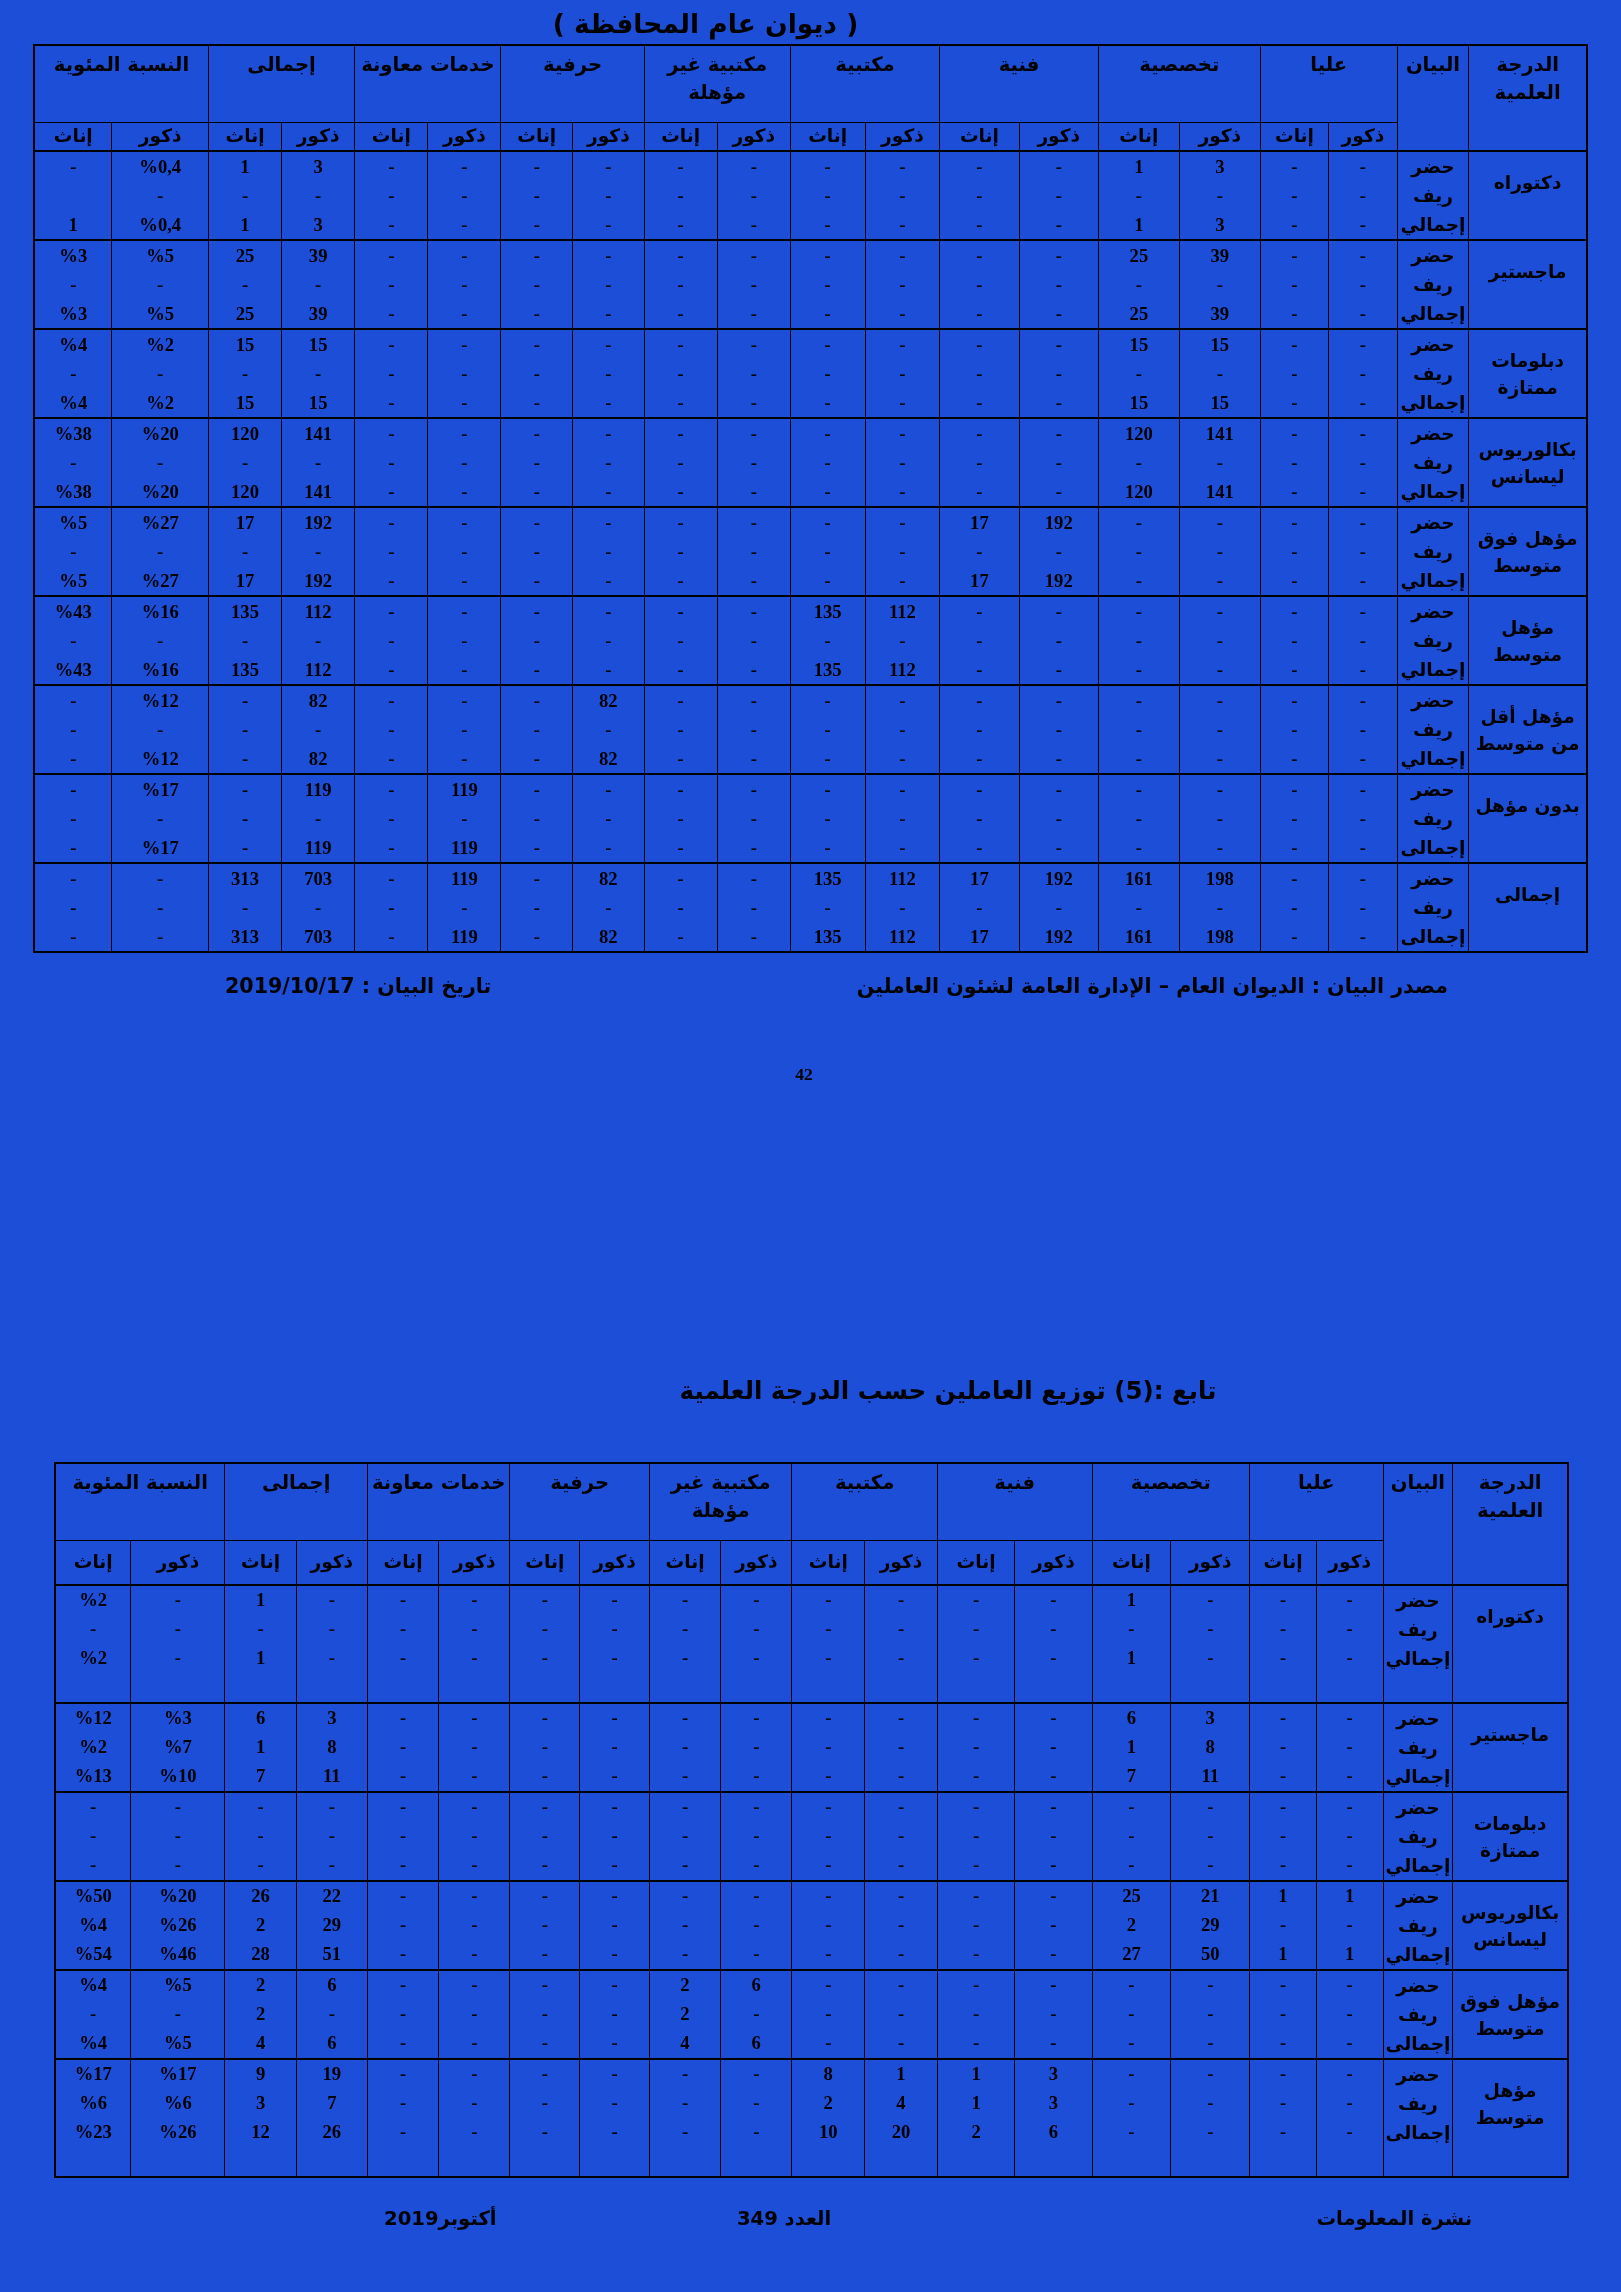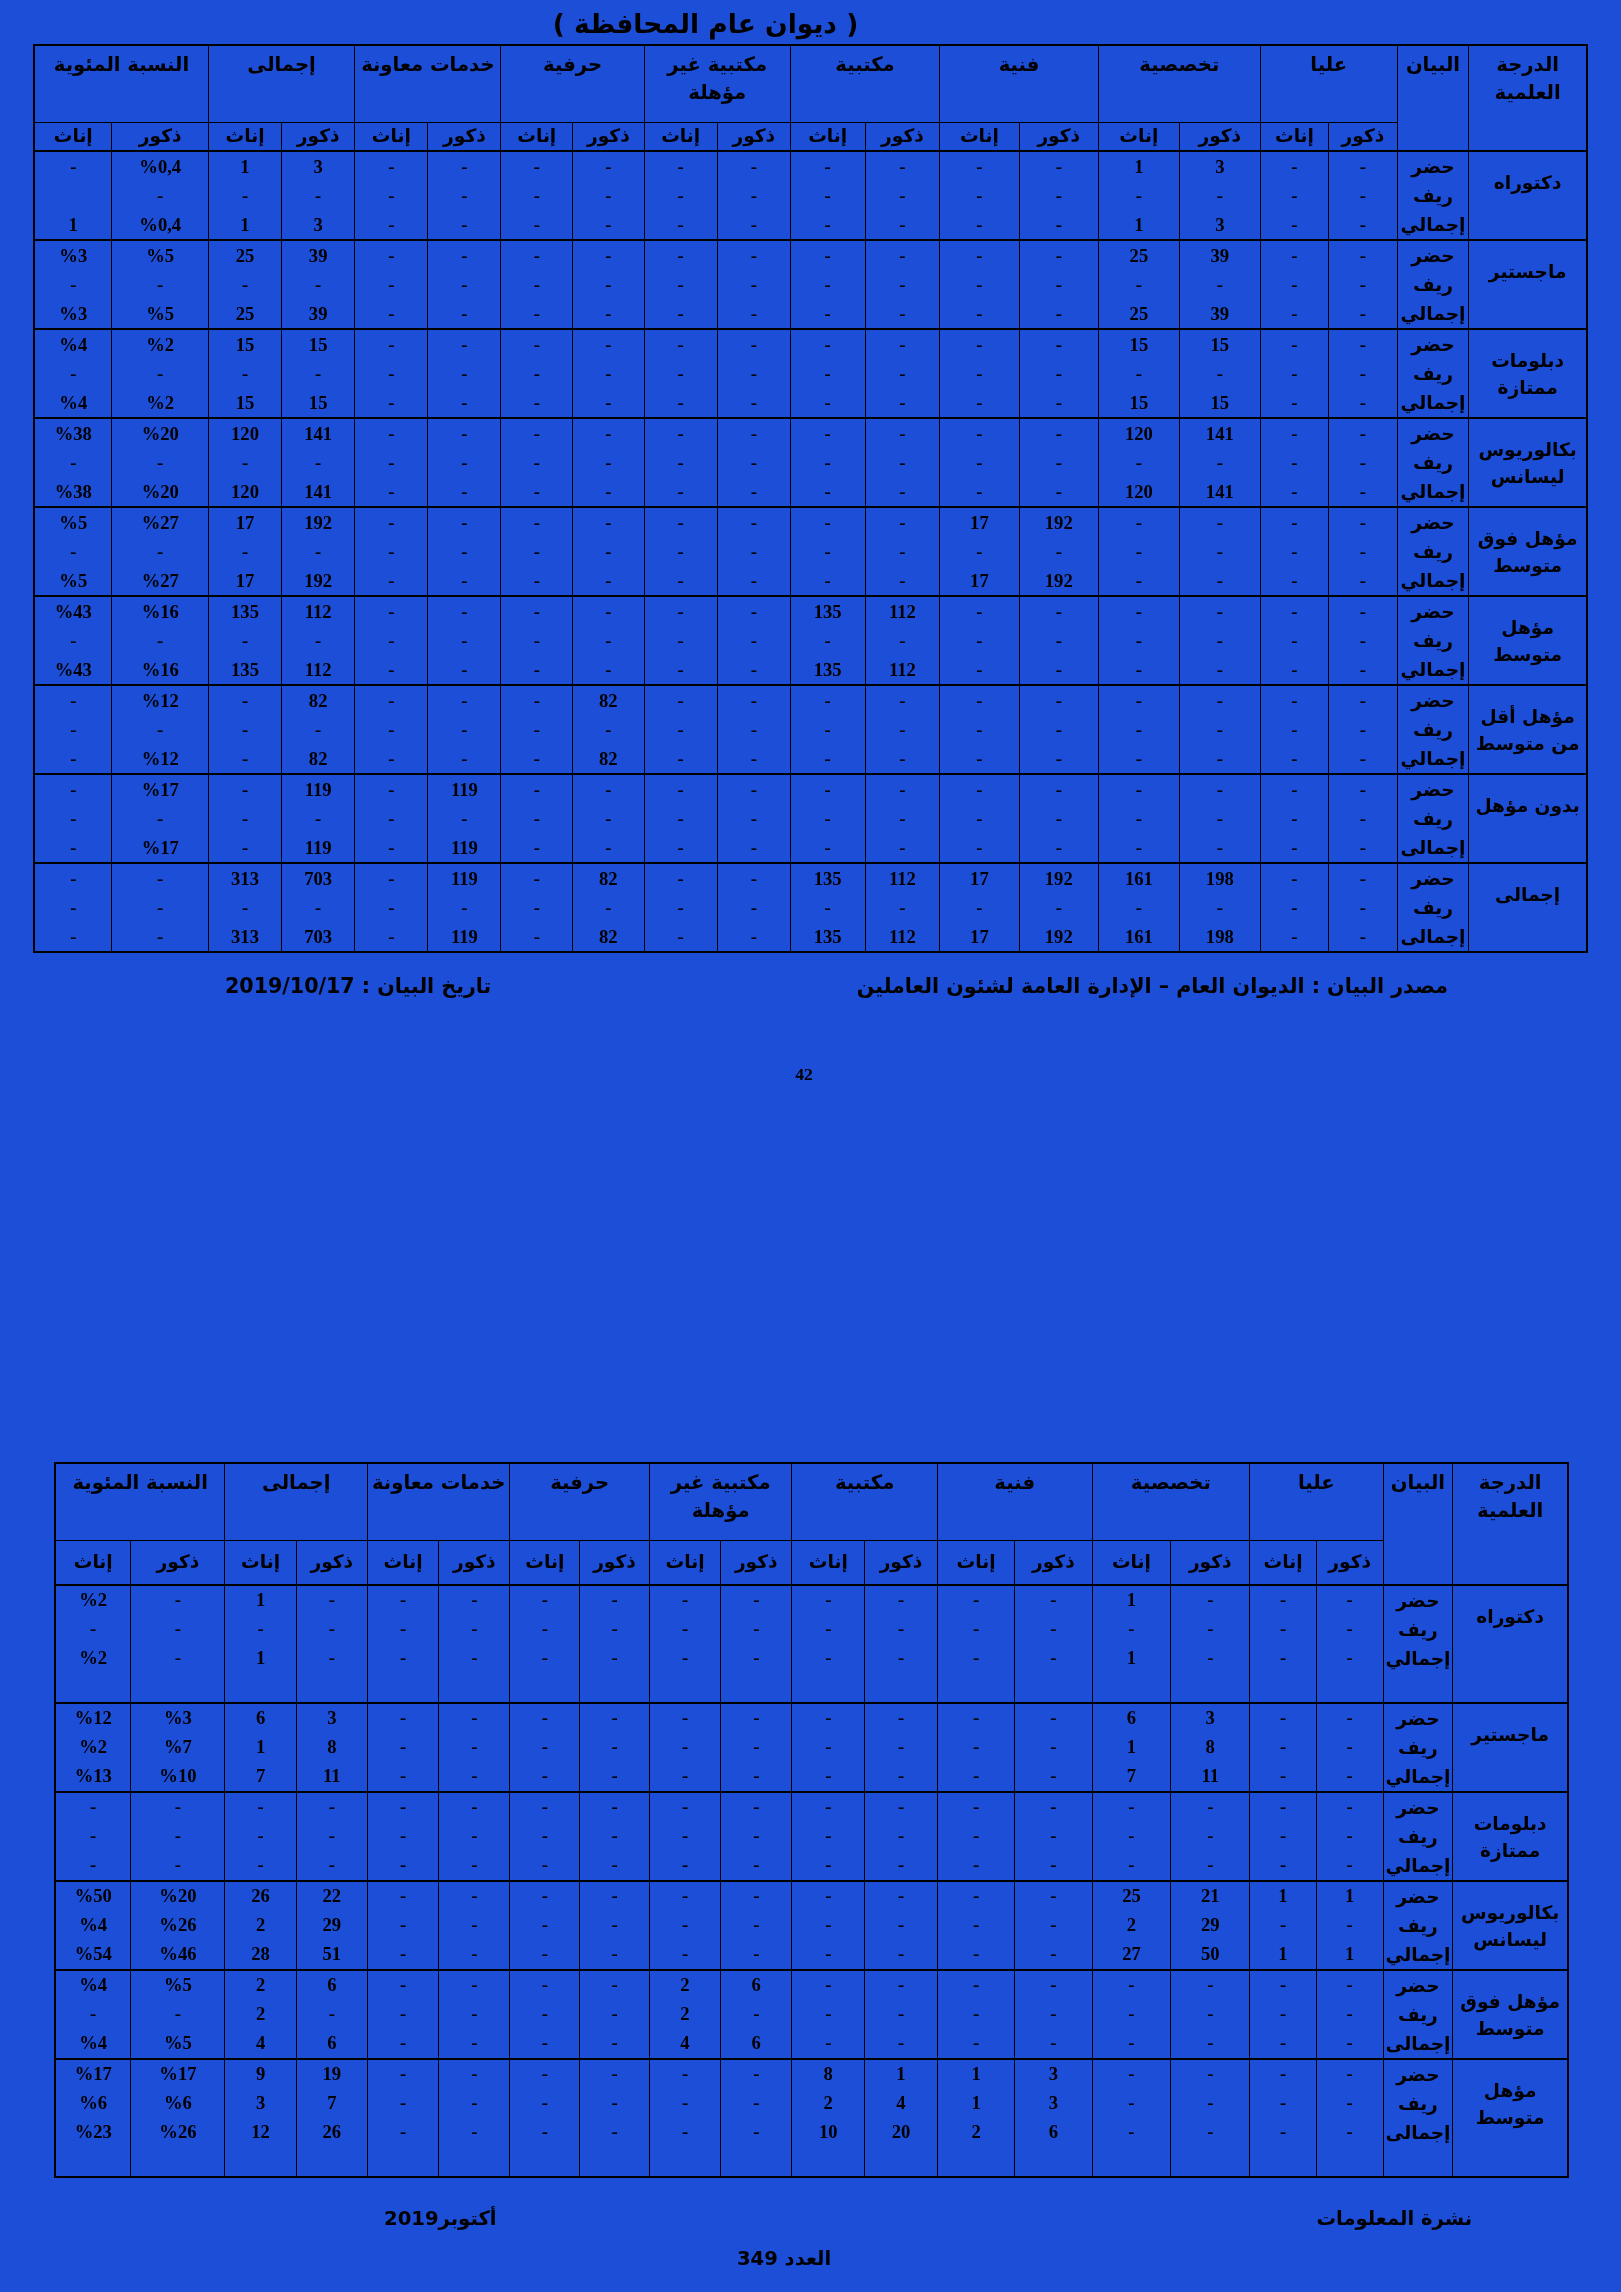--- a/index.html
+++ b/index.html
@@ -8,21 +8,21 @@
   .title1{position:absolute;top:7.8px;left:0;width:1411px;text-align:center;font-size:26.5px;}
   .title2{position:absolute;top:1376px;left:605px;width:686px;text-align:center;font-size:24.5px;}
   .title3{position:absolute;top:1415px;left:333px;width:686px;text-align:center;font-size:24.5px;}
   .notes{position:absolute;top:974px;left:0;width:1621px;height:33px;font-size:20.6px;}
   .note-src{position:absolute;right:173px;top:0;}
   .note-date{position:absolute;left:225px;top:0;}
   .pagenum{position:absolute;top:1064px;left:765px;width:78px;text-align:center;font-size:17.6px;
            font-family:"Liberation Serif","DejaVu Sans",serif;}
   .pfoot{position:absolute;top:2207px;left:0;width:1621px;height:33px;font-size:19.6px;}
   .pf-r{position:absolute;right:149px;top:0;}
-  .pf-c{position:absolute;left:686px;width:196px;text-align:center;top:0;margin-top:40px;}
+  .pf-c{position:absolute;left:686px;width:196px;text-align:center;top:0;}
   .pf-l{position:absolute;left:384px;top:0;}
 
   .twrap1{position:absolute;top:44px;left:33px;width:1555px;}
   .twrap2{position:absolute;top:1462px;left:54px;width:1515px;}
   table.deg-table{border-collapse:collapse;table-layout:fixed;width:100%;
         border:2.5px solid #000;}
   table.deg-table th, table.deg-table td{
         border-left:1.5px solid #000;border-right:1.5px solid #000;
         font-weight:bold;text-align:center;padding:0;overflow:hidden;}
   table.deg-table thead th{border:1.5px solid #000;vertical-align:top;padding-top:4.9px;
@@ -686,20 +686,21 @@
       </table>
   </div>
 
   <div class="notes">
     <span class="note-src">مصدر البيان : الديوان العام – الإدارة العامة لشئون العاملين</span>
     <span class="note-date">تاريخ البيان : 2019/10/17</span>
   </div>
 
   <div class="pagenum">42</div>
 
+  <div class="title2">تابع :(5) توزيع العاملين حسب الدرجة العلمية</div>
 
   <div class="twrap2">
     <table class="deg-table" id="table2">
       <colgroup>
         <col style="width:7.6%">
           <col style="width:4.6%">
         <col style="width:4.4%">
           <col style="width:4.4%">
         <col style="width:5.2%">
           <col style="width:5.2%">

